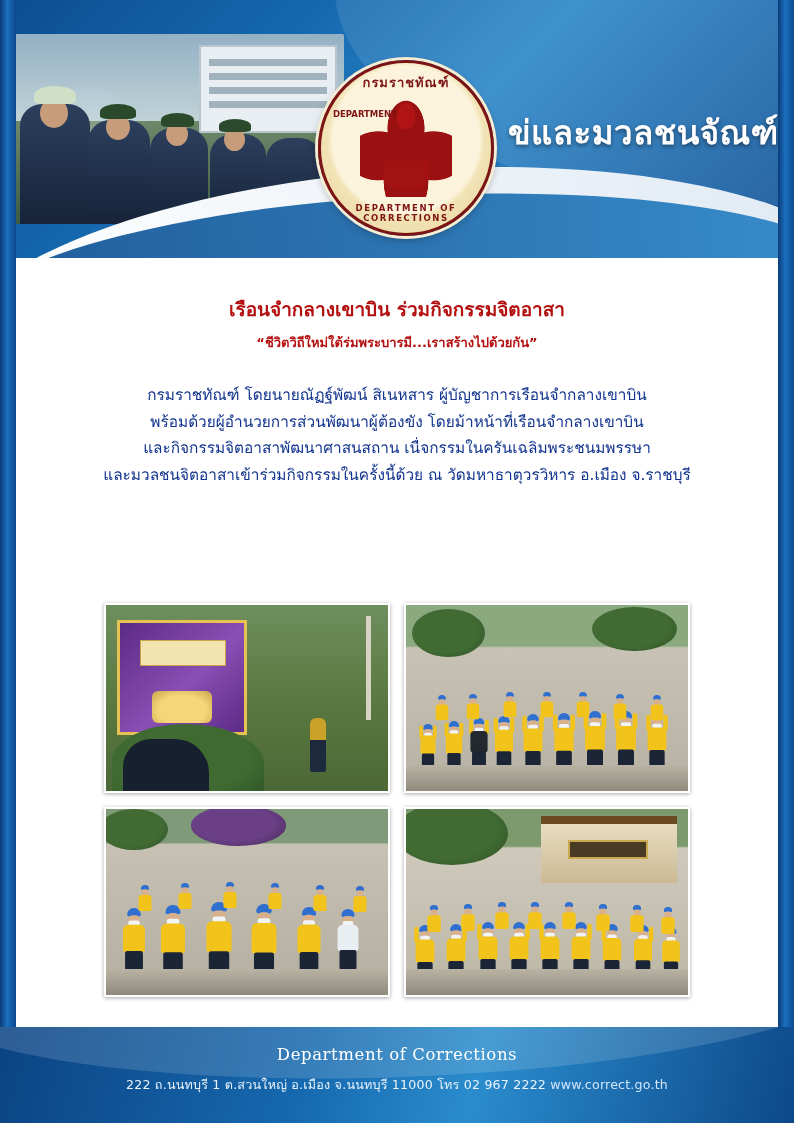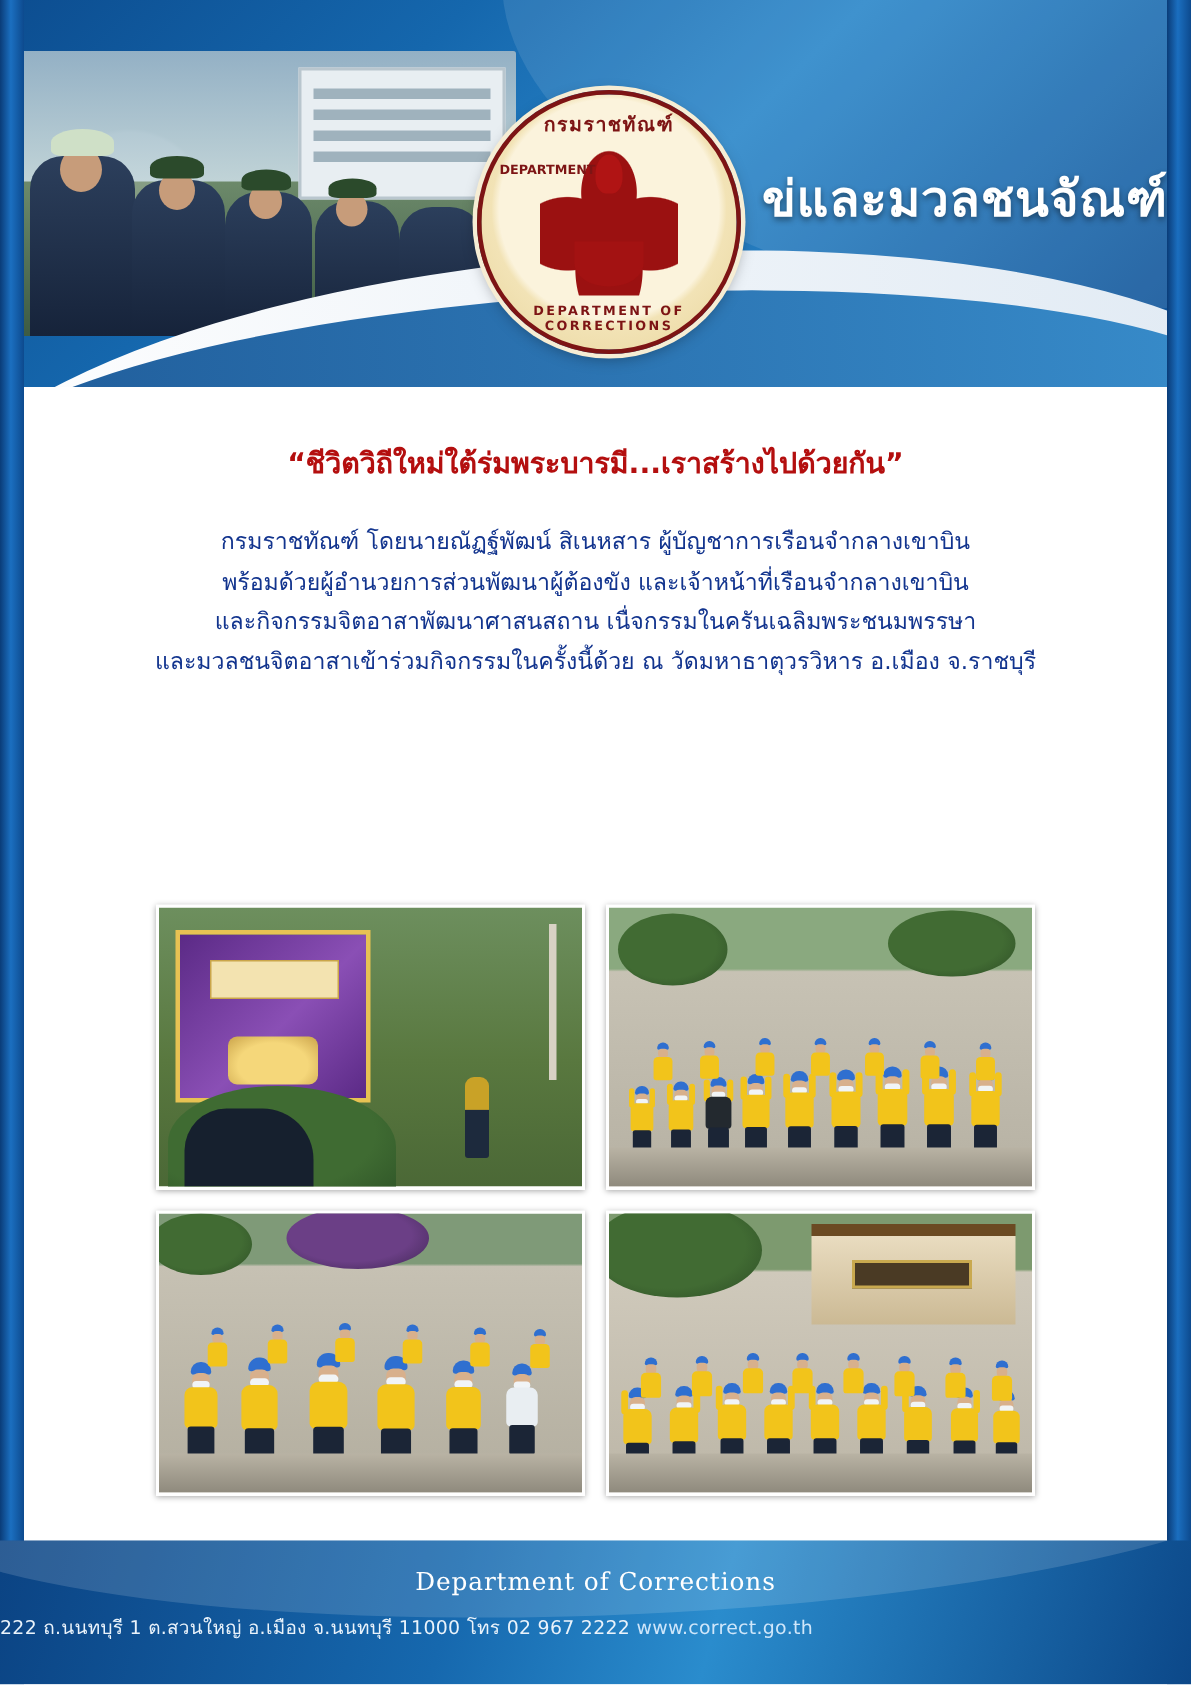--- a/index.html
+++ b/index.html
@@ -198,21 +198,21 @@
     background: #ffffff;
   }
   .headline {
     margin-top: 34px;
     text-align: center;
     color: #b40f0f;
     font-weight: bold;
     font-size: 19px;
     line-height: 34px;
   }
-  .headline .l2 { font-size: 19px; }
+  .headline .l2 { font-size: 13px; }
 
   .paragraph {
     margin: 22px auto 0;
     width: 660px;
     text-align: center;
     color: #12348e;
     font-size: 15.4px;
     line-height: 26.5px;
   }
   .paragraph .line { white-space: nowrap; }
@@ -386,21 +386,21 @@
     left: 0; right: 0; top: 18px;
     text-align: center;
     color: #ffffff;
     font-family: "DejaVu Serif", "Liberation Serif", serif;
     font-size: 16.5px;
     letter-spacing: .6px;
   }
   .footer-addr {
     position: absolute;
     left: 0; right: 0; top: 48px;
-    text-align: left;
+    text-align: center;
     color: #eaf3fb;
     font-size: 12.6px;
     letter-spacing: .2px;
   }
   .footer-addr .url { color: #cfe6fa; }
 </style>
 </head>
 <body>
 
 <div id="page">
@@ -439,26 +439,27 @@
     </div>
 
     <div class="header-title">ข่และมวลชนจัณฑ์</div>
   </div>
 
   <div class="edge-band left"></div>
   <div class="edge-band right"></div>
 
   <div class="body-wrap">
     <div class="headline">
+      <div>เรือนจำกลางเขาบิน ร่วมกิจกรรมจิตอาสา</div>
       <div class="l2">“ชีวิตวิถีใหม่ใต้ร่มพระบารมี...เราสร้างไปด้วยกัน”</div>
     </div>
 
     <div class="paragraph">
       <div class="line">กรมราชทัณฑ์ โดยนายณัฏฐ์พัฒน์ สิเนหสาร ผู้บัญชาการเรือนจำกลางเขาบิน</div>
-      <div class="line">พร้อมด้วยผู้อำนวยการส่วนพัฒนาผู้ต้องขัง และเจ้าหน้าที่เรือนจำกลางเขาบิน</div>
+      <div class="line">พร้อมด้วยผู้อำนวยการส่วนพัฒนาผู้ต้องขัง โดยม้าหน้าที่เรือนจำกลางเขาบิน</div>
       <div class="line">และกิจกรรมจิตอาสาพัฒนาศาสนสถาน เนื่จกรรมในครันเฉลิมพระชนมพรรษา</div>
       <div class="line">และมวลชนจิตอาสาเข้าร่วมกิจกรรมในครั้งนี้ด้วย ณ วัดมหาธาตุวรวิหาร อ.เมือง จ.ราชบุรี</div>
     </div>
 
     <div class="photo-grid">
 
       <div class="photo ph1">
         <div class="pole"></div>
         <div class="stage"></div>
         <div class="bush"></div>

